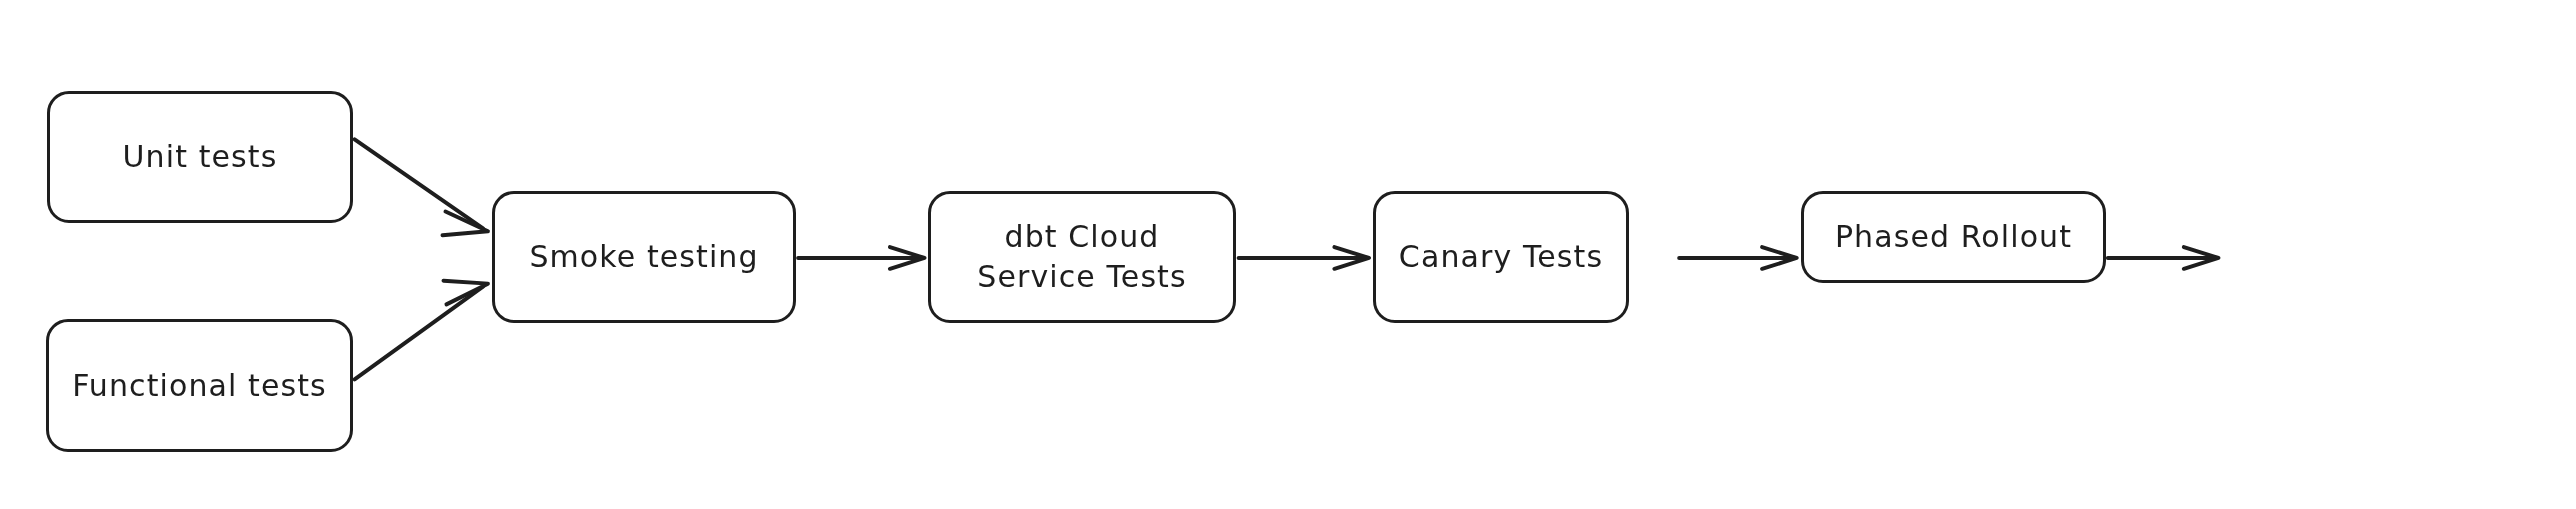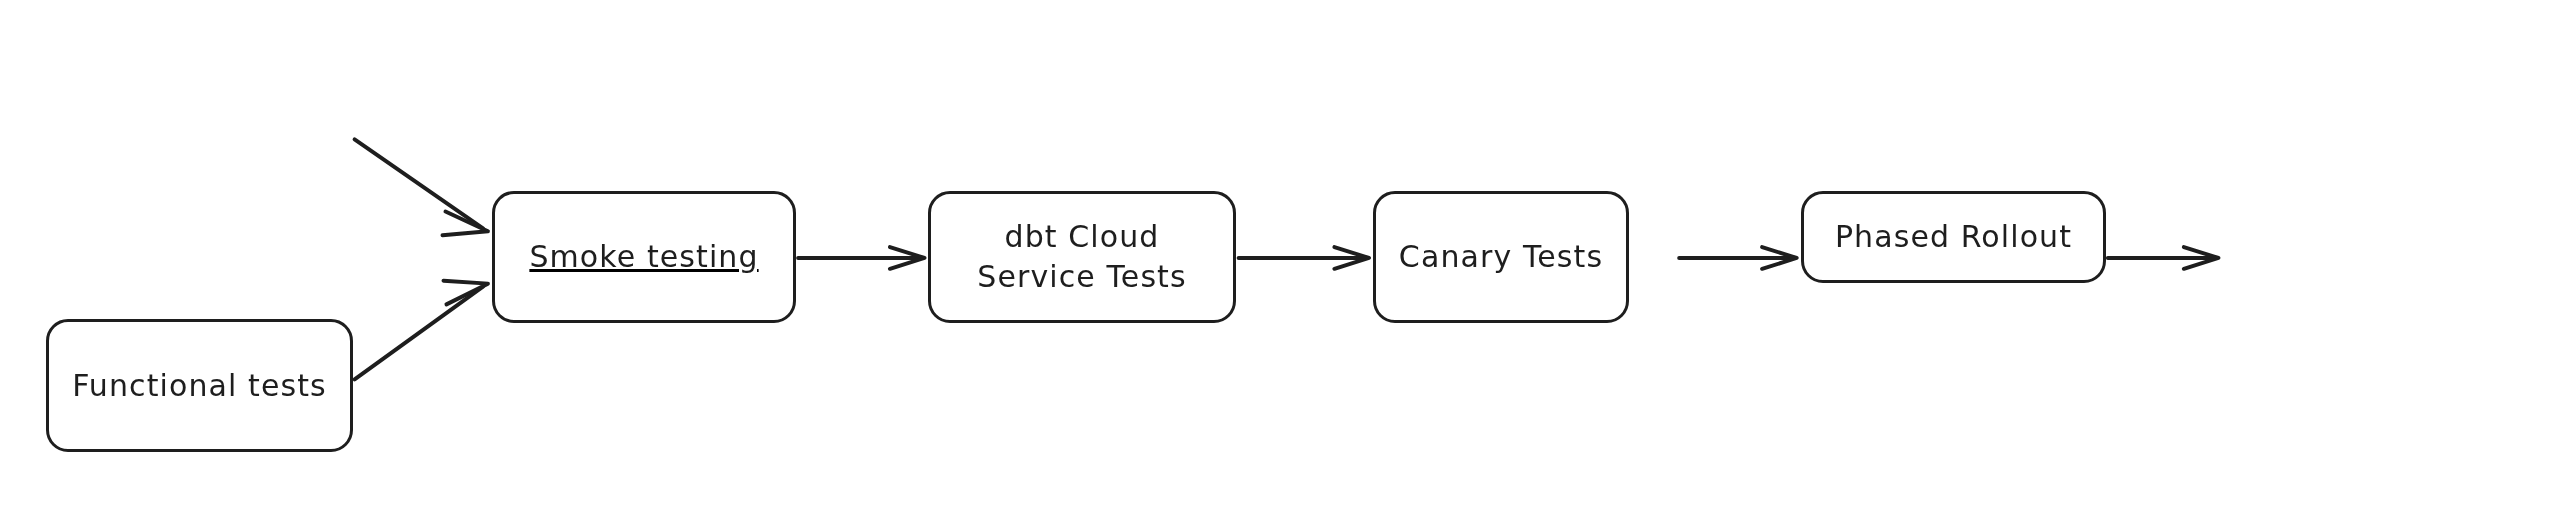--- a/index.html
+++ b/index.html
@@ -76,26 +76,29 @@
       <path d="M 1700 261 L 1815 261" fill="none" stroke="#1e1e1e" stroke-width="4" stroke-linecap="round"></path>
       <path d="M 1784 250 L 1819 261 L 1784 272" fill="none" stroke="#1e1e1e" stroke-width="4" stroke-linecap="round" stroke-linejoin="round"></path>
     </g>
 
     <g>
       <path d="M 2134 261 L 2242 261" fill="none" stroke="#1e1e1e" stroke-width="4" stroke-linecap="round"></path>
       <path d="M 2211 250 L 2246 261 L 2211 272" fill="none" stroke="#1e1e1e" stroke-width="4" stroke-linecap="round" stroke-linejoin="round"></path>
     </g>
   </svg>
 
+  <div class="node" style="left:47px; top:91px; width:306px; height:132px;">
+    <span class="node-label">Unit tests</span>
+  </div>
 
   <div class="node" style="left:46px; top:299px; width:307px; height:133px;margin-top:20px;">
     <span class="node-label">Functional tests</span>
   </div>
 
-  <div class="node" style="left:492px; top:191px; width:304px; height:132px;text-decoration:underline;">
+  <div class="node" style="left:492px; top:191px; width:304px; height:132px;">
     <span class="node-label">Smoke testing</span>
   </div>
 
   <div class="node" style="left:928px; top:191px; width:308px; height:132px;">
     <span class="node-label">dbt Cloud
 Service Tests</span>
   </div>
 
   <div class="node" style="left:1373px; top:191px; width:256px; height:132px;">
     <span class="node-label">Canary Tests</span>

